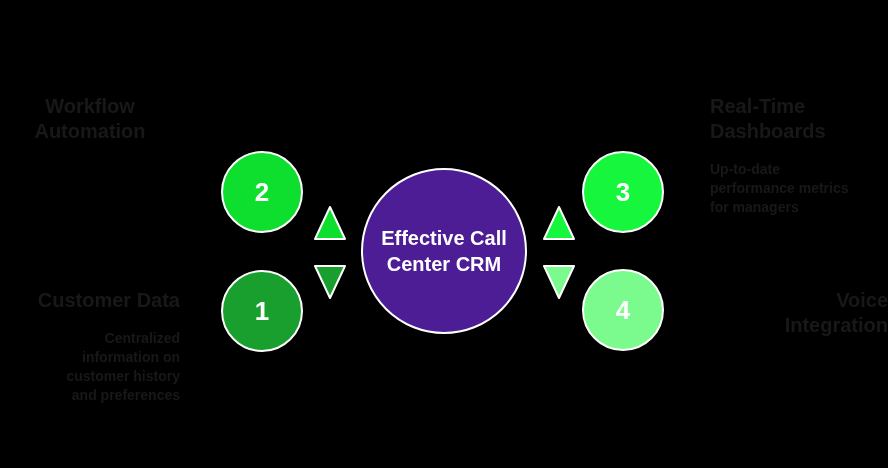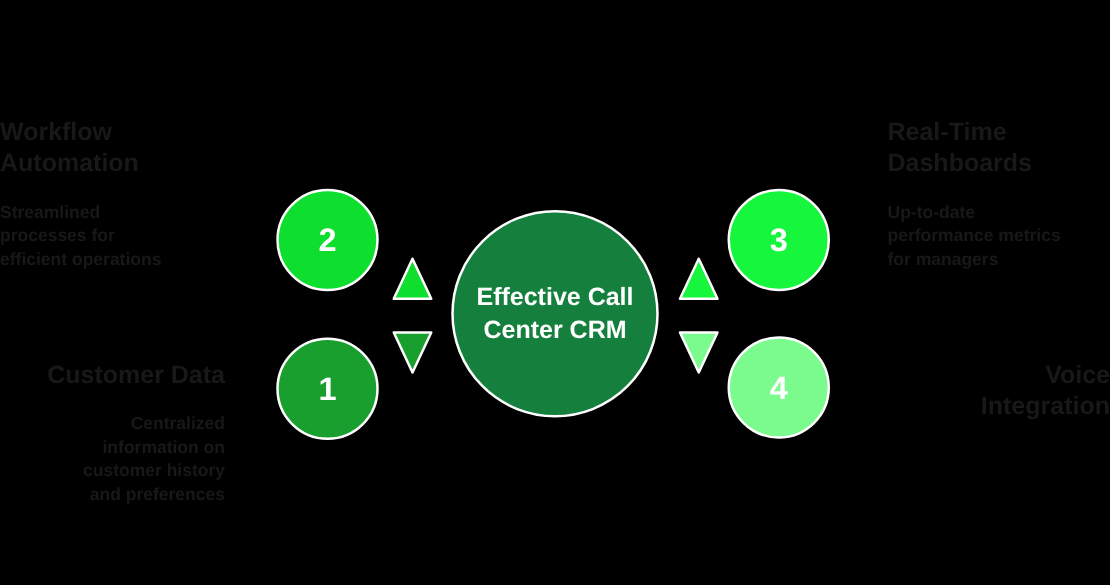--- a/index.html
+++ b/index.html
@@ -13,21 +13,21 @@
     height: 468px;
     background: #000000;
     overflow: hidden;
     font-family: "Liberation Sans", "DejaVu Sans", sans-serif;
   }
   .label-group {
     position: absolute;
     width: 180px;
     color: #181818;
   }
-  .lg-tl { top: 94px;  left: 0;      text-align: left; }
+  .lg-tl { top: 94px;  left: 0;      text-align: center; }
   .lg-bl { top: 288px; left: 0;      text-align: right; }
   .lg-tr { top: 94px;  left: 710px;  text-align: left; width: 178px; }
   .lg-br { top: 288px; left: 710px;  text-align: right; width: 178px; }
   .label-title {
     font-size: 20px;
     line-height: 25px;
     font-weight: bold;
     white-space: pre-line;
   }
   .label-desc {
@@ -81,23 +81,20 @@
   .pos-a-rd { left: 542px; top: 263px; }
 </style>
 </head>
 <body>
 
 <div class="canvas">
 
   <div class="label-group lg-tl">
     <div class="label-title">Workflow
 Automation</div>
-    <div class="label-desc">Streamlined
-processes for
-efficient operations</div>
   </div>
 
   <div class="label-group lg-bl">
     <div class="label-title">Customer Data</div>
     <div class="label-desc">Centralized
 information on
 customer history
 and preferences</div>
   </div>
 
@@ -137,18 +134,18 @@
     <polygon points="2,3 32,3 17,35" stroke="#ffffff" stroke-width="2" stroke-linejoin="round" fill="#189f2d"></polygon>
   </svg>
 
   <svg class="arrow pos-a-ru" viewBox="0 0 34 38">
     <polygon points="17,3 2,35 32,35" stroke="#ffffff" stroke-width="2" stroke-linejoin="round" fill="#16f63d"></polygon>
   </svg>
   <svg class="arrow pos-a-rd" viewBox="0 0 34 38">
     <polygon points="2,3 32,3 17,35" stroke="#ffffff" stroke-width="2" stroke-linejoin="round" fill="#7bfa8d"></polygon>
   </svg>
 
-  <div class="circle circle-center" style="background-color: #15803d;">
+  <div class="circle circle-center" style="background-color: #4c1d95;">
     <div class="center-label">Effective Call
 Center CRM</div>
   </div>
 
 </div>
 
 </body></html>

